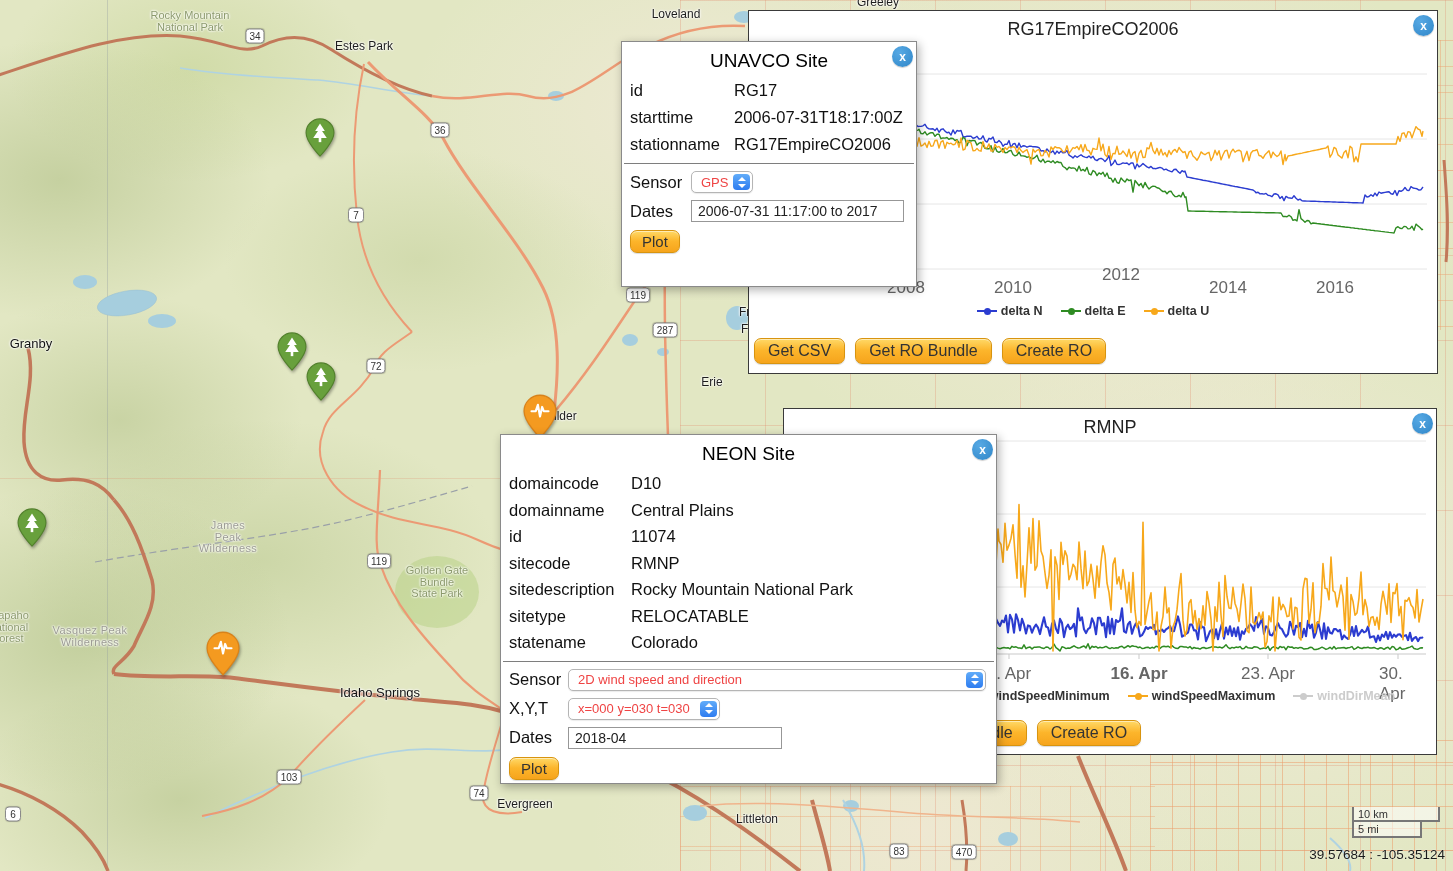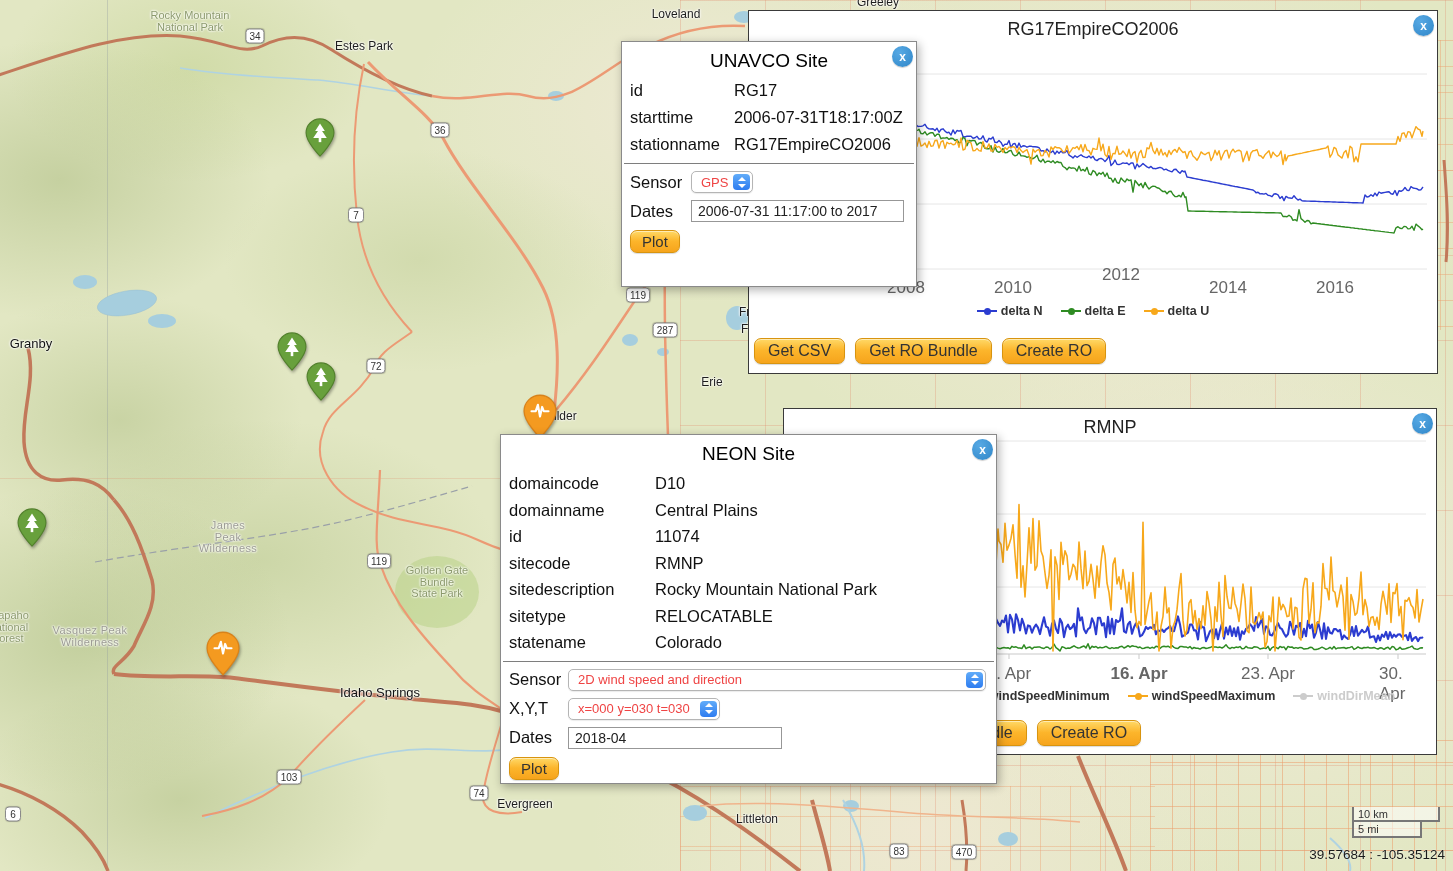--- a/index.html
+++ b/index.html
@@ -90,21 +90,21 @@
     line-height:20px; text-align:center; cursor:pointer; box-shadow:0 1px 1px rgba(0,0,0,.2); }
 
   
   .popup { position:absolute; background:#fff; border:1px solid #8a8a8a; box-shadow:2px 3px 9px rgba(0,0,0,.3);
     padding:4px 8px; }
   #unavco-popup { left:621px; top:41px;  width:296px; height:246px; z-index:20; }
   #neon-popup   { left:500px; top:434px; width:497px; height:350px; z-index:21; }
   .popup-title { font-size:19px; color:#000; text-align:center; padding:4px 0 5px; }
   .kv-row { display:flex; font-size:16.5px; color:#111; }
   #unavco-popup .kv-row { line-height:27px; }
-  #neon-popup   .kv-row { line-height:26.5px;gap:24px; }
+  #neon-popup   .kv-row { line-height:26.5px; }
   #unavco-popup .k { width:104px; flex:none; }
   #neon-popup   .k { width:122px; flex:none; }
   .kv-row .v { white-space:nowrap; }
   .divider { border-top:1px solid #7e7e7e; margin:5px -6px 4px; }
   .form-row { display:flex; align-items:center; margin-top:7px; font-size:16.5px; color:#111; }
   #unavco-popup .form-row .flabel { width:61px; flex:none; }
   #neon-popup   .form-row .flabel { width:59px; flex:none; }
   .sel { position:relative; display:inline-flex; align-items:center; height:22px; background:#fff;
     border:1px solid #b5b5b5; border-radius:5px; font-size:13px; color:#ef4444; padding:0 24px 0 9px;
     box-shadow:0 1px 1px rgba(0,0,0,.08); cursor:pointer; white-space:nowrap; }

